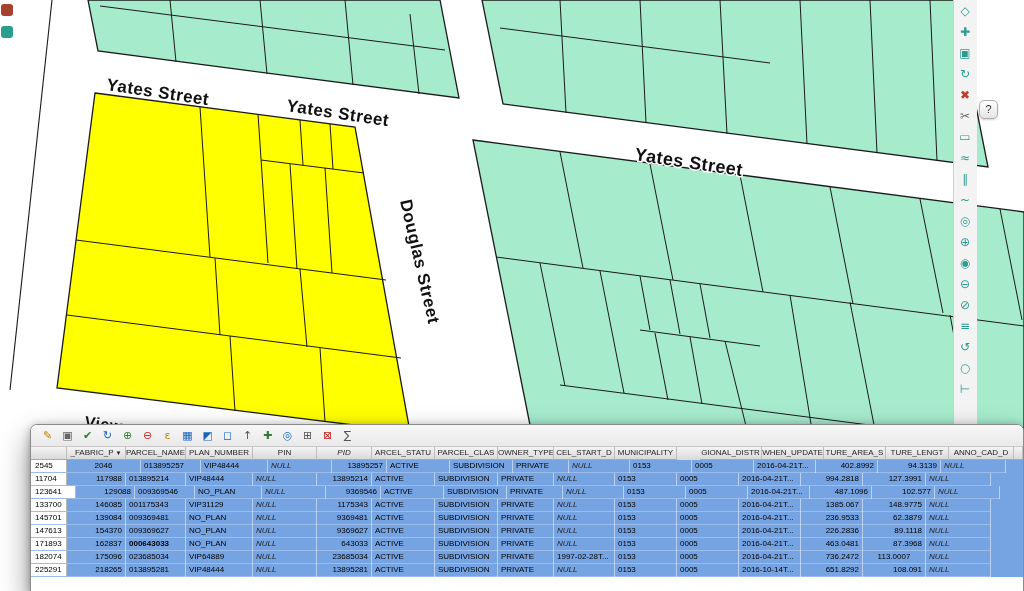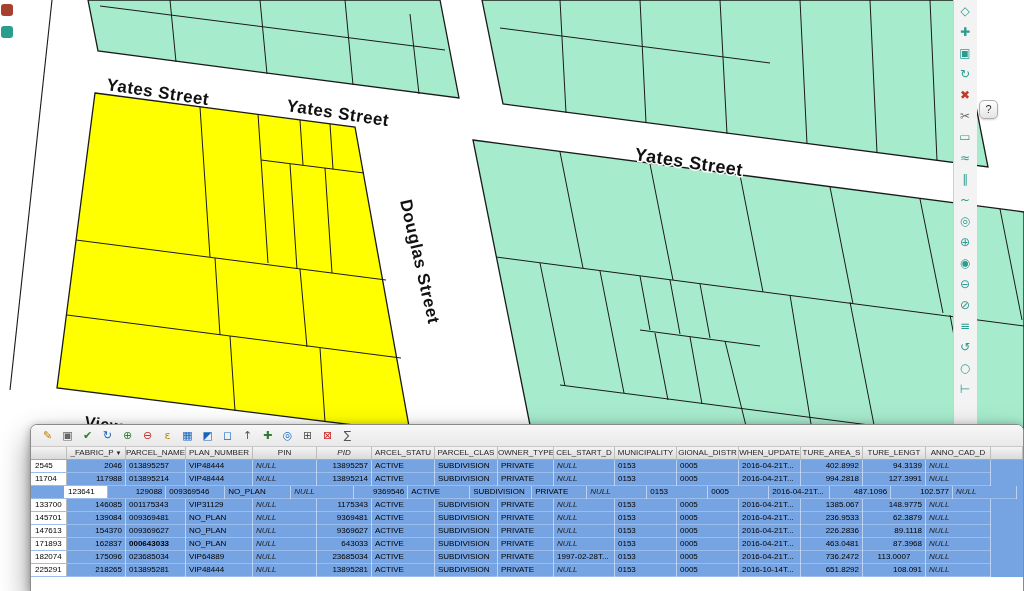--- a/index.html
+++ b/index.html
@@ -133,31 +133,31 @@
         <div class="hcell" style="width: 59px;">_FABRIC_P<span class="sort-arrow">▼</span></div>
         <div class="hcell" style="width: 60px;">PARCEL_NAME</div>
         <div class="hcell" style="width: 67px;">PLAN_NUMBER</div>
         <div class="hcell" style="width: 64px;">PIN</div>
         <div class="hcell" style="width: 55px; font-style: italic;">PID</div>
         <div class="hcell" style="width: 63px;">ARCEL_STATU</div>
         <div class="hcell" style="width: 63px;">PARCEL_CLAS</div>
         <div class="hcell" style="width: 56px;">OWNER_TYPE</div>
         <div class="hcell" style="width: 61px;">CEL_START_D</div>
         <div class="hcell" style="width: 62px;">MUNICIPALITY</div>
-        <div class="hcell" style="width: 62px;">GIONAL_DISTR</div>
+        <div class="hcell" style="width: 62px; margin-left: 23px;">GIONAL_DISTR</div>
         <div class="hcell" style="width: 62px;">WHEN_UPDATE</div>
         <div class="hcell" style="width: 62px;">TURE_AREA_S</div>
         <div class="hcell" style="width: 63px;">TURE_LENGT</div>
         <div class="hcell" style="width: 65px;">ANNO_CAD_D</div>
         <div class="hcell" style="flex: 1 1 0%;"></div>
       </div>
     <div class="grid-body">
         <div class="trow">
           <div class="gutter" style="width: 36px;">2545</div>
-          <div class="cell" style="width: 59px; text-align: right;">2046</div>
+          <div class="cell" style="width: 74px; text-align: center;">2046</div>
           <div class="cell" style="width: 60px; text-align: left;">013895257</div>
           <div class="cell" style="width: 67px; text-align: left;">VIP48444</div>
           <div class="cell null" style="width: 64px; text-align: left;">NULL</div>
           <div class="cell" style="width: 55px; text-align: right;">13895257</div>
           <div class="cell" style="width: 63px; text-align: left;">ACTIVE</div>
           <div class="cell" style="width: 63px; text-align: left;">SUBDIVISION</div>
           <div class="cell" style="width: 56px; text-align: left;">PRIVATE</div>
           <div class="cell null" style="width: 61px; text-align: left;">NULL</div>
           <div class="cell" style="width: 62px; text-align: left;">0153</div>
           <div class="cell" style="width: 62px; text-align: left;">0005</div>
@@ -180,21 +180,21 @@
           <div class="cell null" style="width: 61px; text-align: left;">NULL</div>
           <div class="cell" style="width: 62px; text-align: left;">0153</div>
           <div class="cell" style="width: 62px; text-align: left;">0005</div>
           <div class="cell" style="width: 62px; text-align: left;">2016-04-21T...</div>
           <div class="cell" style="width: 62px; text-align: right;">994.2818</div>
           <div class="cell" style="width: 63px; text-align: right;">127.3991</div>
           <div class="cell null" style="width: 65px; text-align: left;">NULL</div>
           <div class="cell filler" style="flex: 1 1 0%; border-right: none;"></div>
         </div>
         <div class="trow">
-          <div class="gutter" style="width: 45px; margin-left: 33px;">123641</div>
+          <div class="gutter" style="width: 45px;">123641</div>
           <div class="cell" style="width: 59px; text-align: right;">129088</div>
           <div class="cell" style="width: 60px; text-align: left;">009369546</div>
           <div class="cell" style="width: 67px; text-align: left;">NO_PLAN</div>
           <div class="cell null" style="width: 64px; text-align: left;">NULL</div>
           <div class="cell" style="width: 55px; text-align: right;">9369546</div>
           <div class="cell" style="width: 63px; text-align: left;">ACTIVE</div>
           <div class="cell" style="width: 63px; text-align: left;">SUBDIVISION</div>
           <div class="cell" style="width: 56px; text-align: left;">PRIVATE</div>
           <div class="cell null" style="width: 61px; text-align: left;">NULL</div>
           <div class="cell" style="width: 62px; text-align: left;">0153</div>

